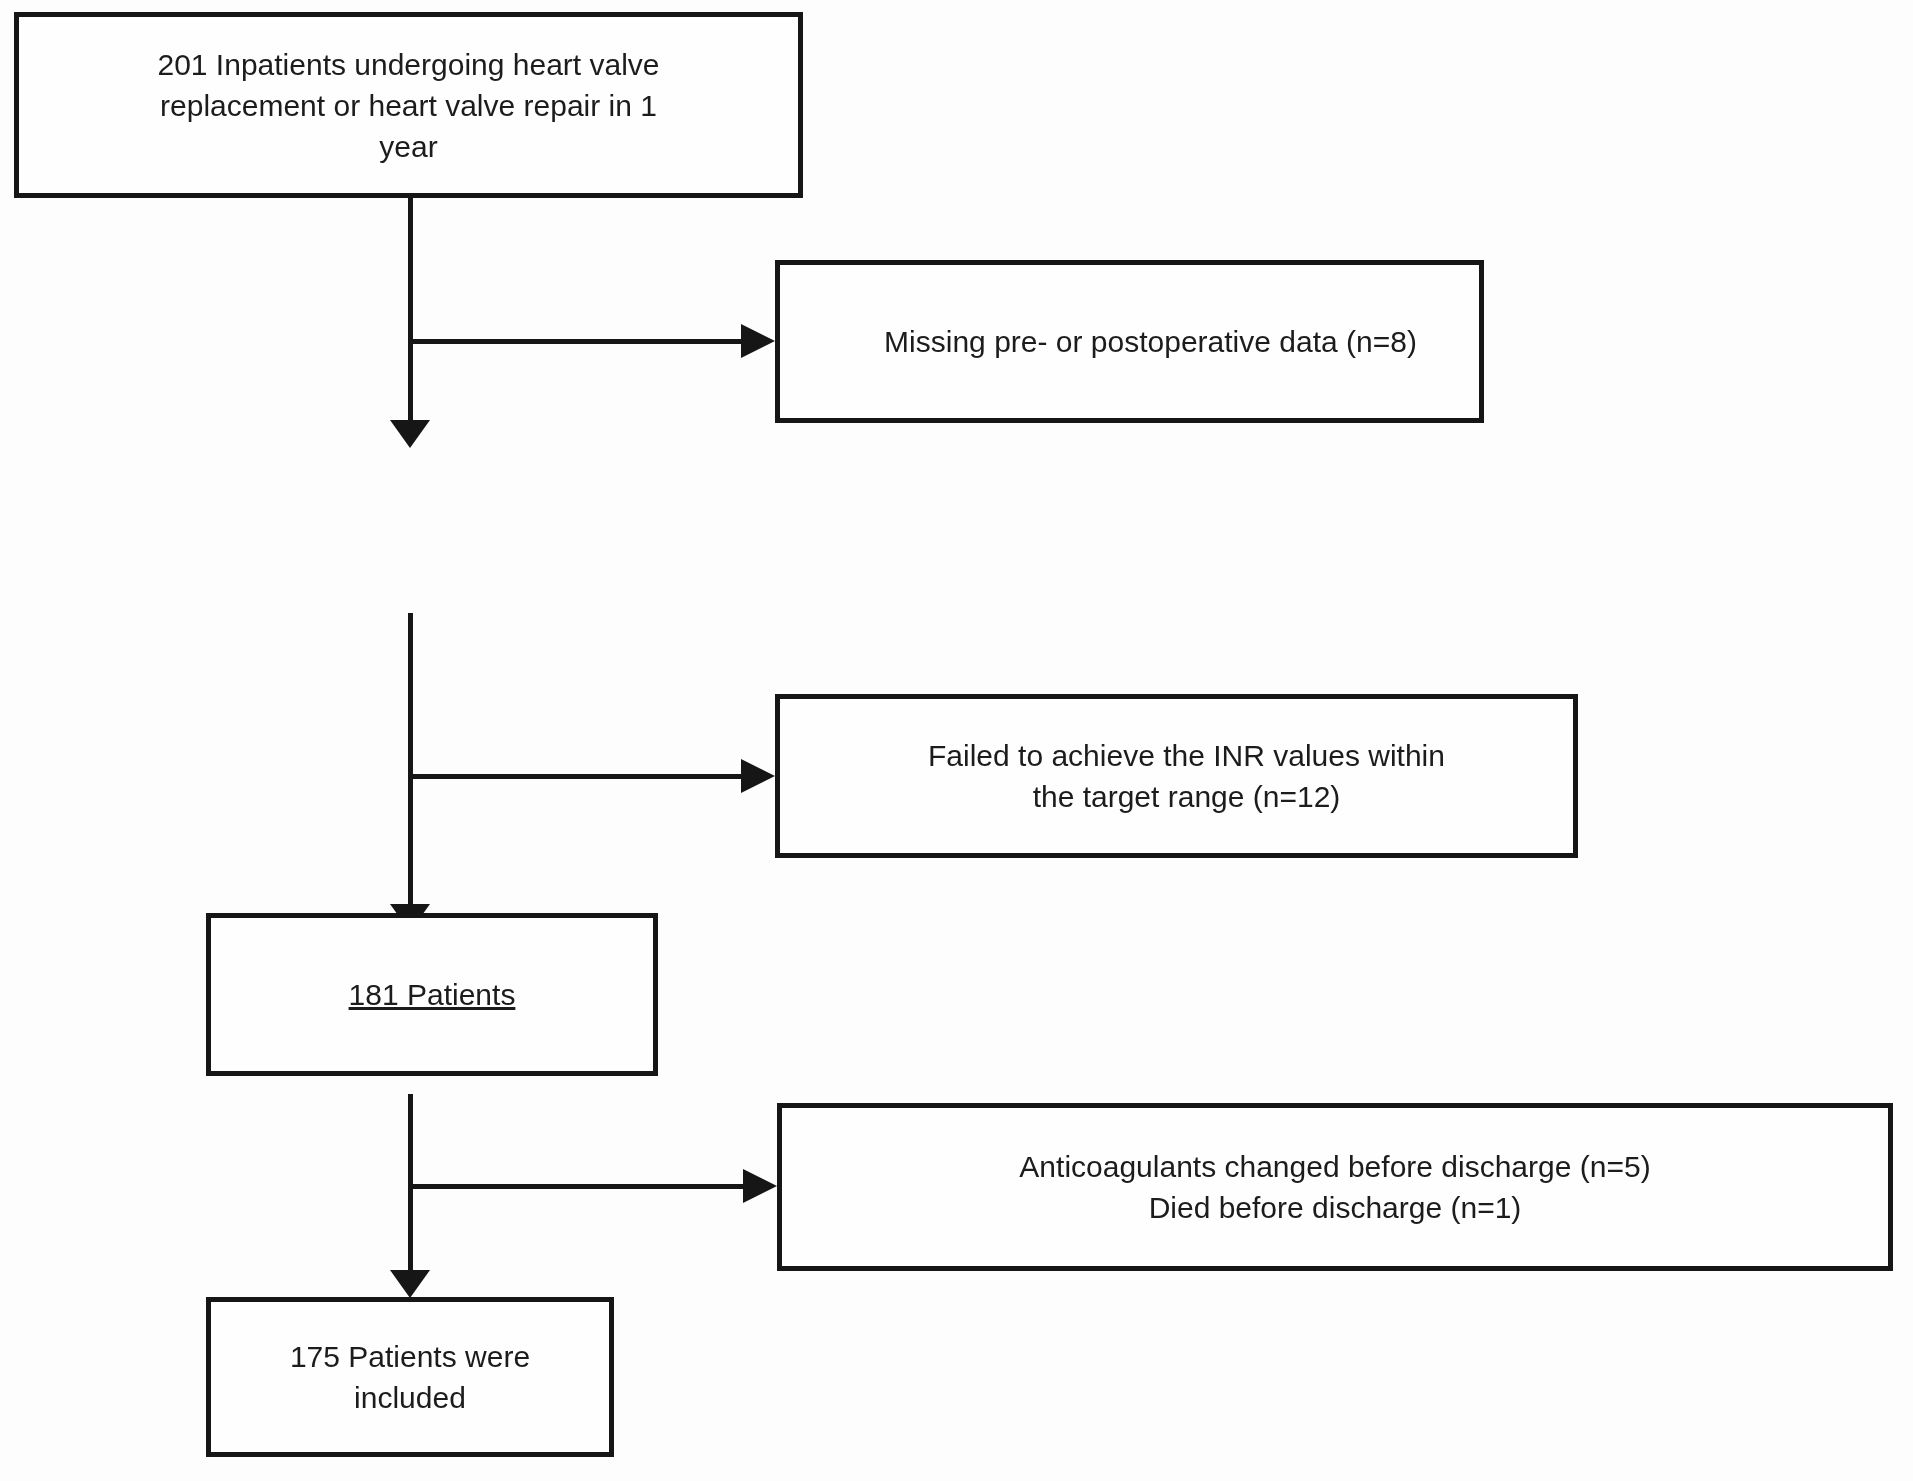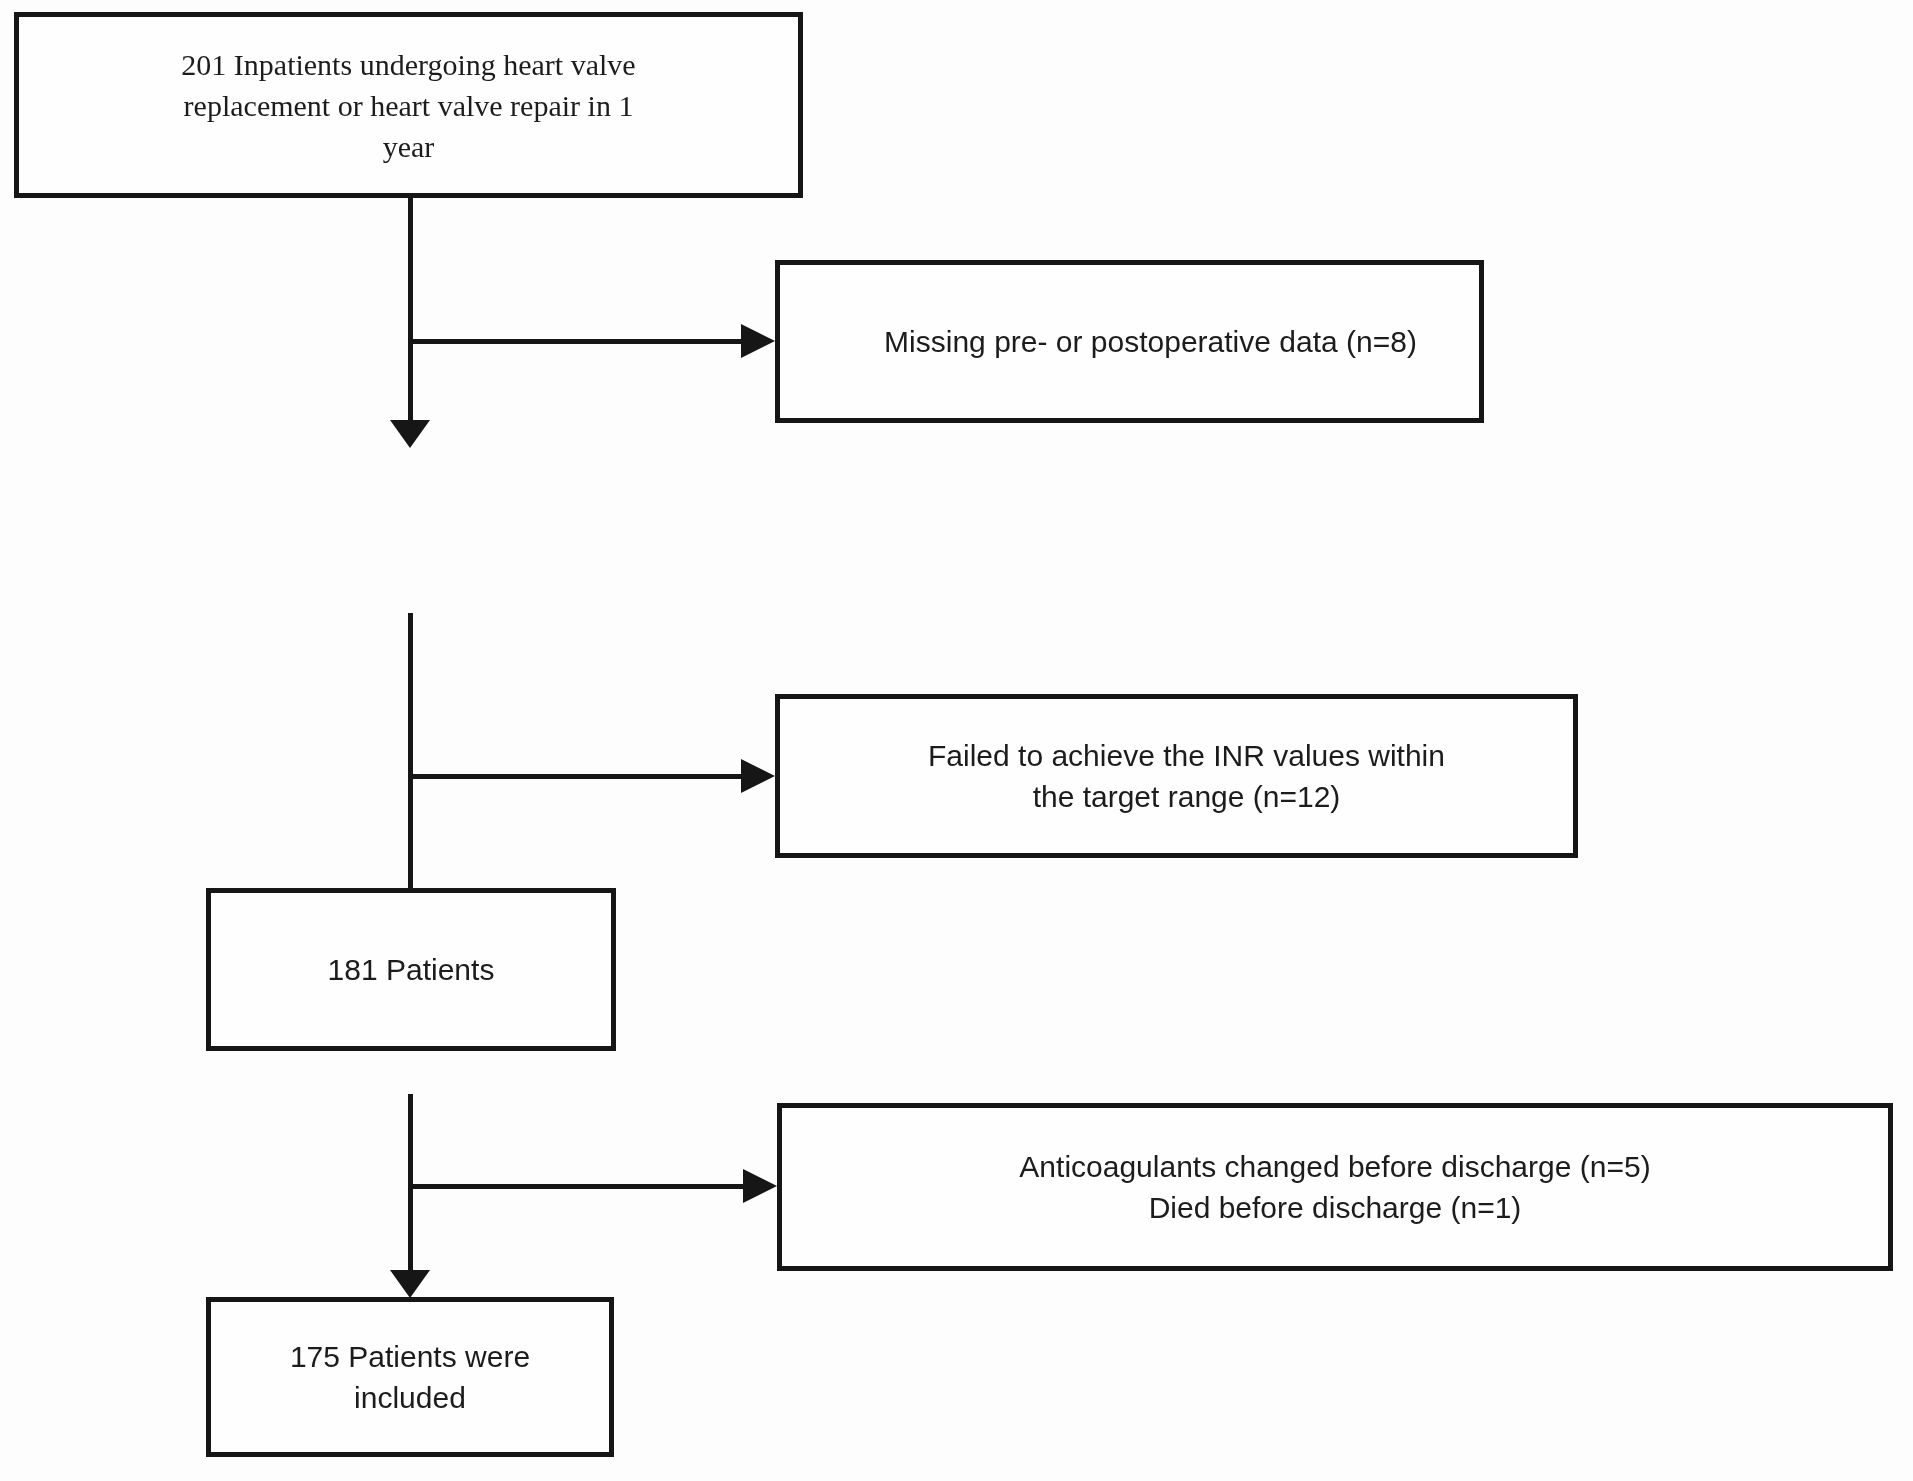--- a/index.html
+++ b/index.html
@@ -20,23 +20,23 @@
     align-items:center;
     justify-content:center;
   }
   .box .txt{
     white-space:pre-line;
     text-align:center;
     font-size:30px;
     line-height:41px;
     color:#1c1c1c;
   }
-  #boxA{left:14px;top:12px;width:789px;height:186px;font-family:Liberation Serif, serif;}
+  #boxA{left:14px;top:12px;width:789px;height:186px;}
   #boxB{left:206px;top:448px;width:410px;height:165px;}
-  #boxC{left:206px;top:888px;width:410px;height:163px;}
+  #boxC{left:206px;top:913px;width:452px;height:163px;text-decoration:underline;}
   #boxD{left:206px;top:1297px;width:408px;height:160px;}
   #boxE1{left:775px;top:260px;width:709px;height:163px;padding-left:42px;}
   #boxE2{left:775px;top:694px;width:803px;height:164px;padding-left:20px;}
   #boxE3{left:777px;top:1103px;width:1116px;height:168px;}
 
   .line{position:absolute;background:#161616;}
   #v1{left:408px;top:197px;width:5px;height:224px;}
   #v2{left:408px;top:613px;width:5px;height:292px;}
   #v3{left:408px;top:1094px;width:5px;height:177px;}
   #h1{left:410px;top:339px;width:331px;height:5px;}

